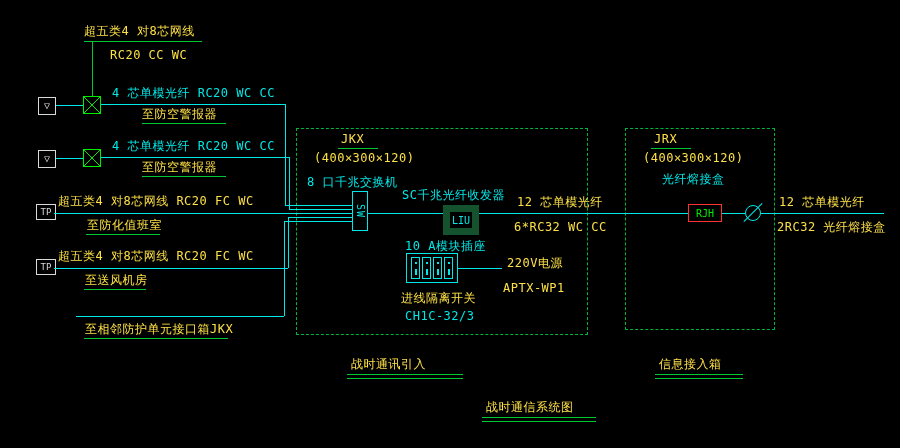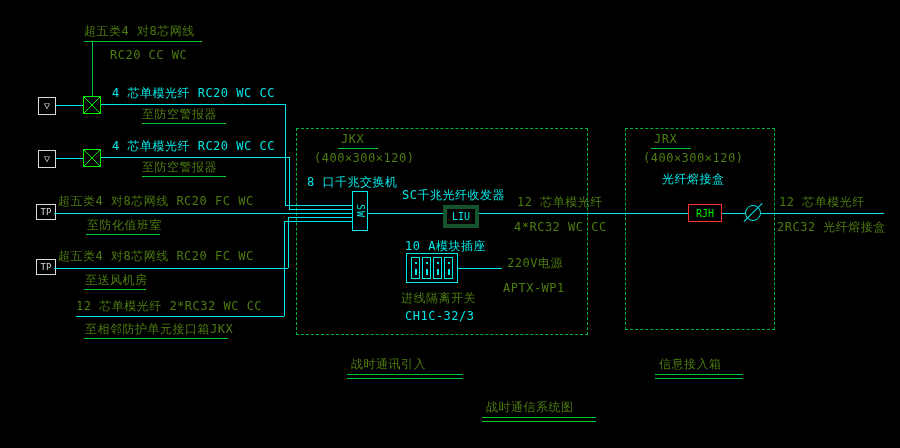--- a/index.html
+++ b/index.html
@@ -1,35 +1,35 @@
 <!DOCTYPE html>
 <html><head>
 <meta charset="utf-8">
 <style>
   *{margin:0;padding:0;box-sizing:border-box}
   html,body{background:#000;}
   #stage{position:relative;width:900px;height:448px;background:#000;overflow:hidden;
          font-family:"DejaVu Sans Mono","Liberation Mono",monospace;font-size:12px;}
   .t{position:absolute;white-space:nowrap;line-height:14px;letter-spacing:0.5px}
-  .tg{color:#4d7c0f}
+  .tg{color:#fde047}
   .tc{color:#00e8e8}
   .hl{position:absolute;height:1px}
   .vl{position:absolute;width:1px}
   .lg{background:#00c832}
   .lc{background:#00e8e8}
   .dash{position:absolute;border:1px dashed #00b43c;background:transparent}
   .sym{position:absolute;width:18px;height:18px;border:1px solid #d9d9d9;color:#d9d9d9;
        display:flex;align-items:center;justify-content:center;font-size:10px;line-height:10px}
   .abs{position:absolute}
   .tpbox{position:absolute;width:20px;height:16px;border:1px solid #d9d9d9;color:#d9d9d9;
          font-size:9px;display:flex;align-items:center;justify-content:center;background:#000}
   .swbox{position:absolute;width:16px;height:40px;border:1px solid #00e8e8;color:#00e8e8;
          display:flex;align-items:center;justify-content:center;background:#000}
   .vtext{writing-mode:vertical-rl;font-size:10px;letter-spacing:1px}
-  .liubox{position:absolute;width:36px;height:23px;border:4px solid #14532d;color:#00e8e8;
+  .liubox{position:absolute;width:36px;height:30px;border:7px solid #14532d;color:#00e8e8;
           font-size:10px;display:flex;align-items:center;justify-content:center;background:#000}
   .rjhbox{position:absolute;width:34px;height:18px;border:1px solid #ff3232;color:#00ee00;
           font-size:10px;display:flex;align-items:center;justify-content:center;background:#000}
   .sockbox{position:absolute;width:52px;height:30px;border:1px solid #00e8e8;background:#000;
            display:flex;align-items:center;justify-content:center;gap:2px;padding:2px}
   .mod{width:9px;height:22px;border:1px solid #00e8e8;position:relative}
   .mod i{position:absolute;left:3px;top:4px;width:2px;height:2px;background:#00e8e8}
   .mod::after{content:"";position:absolute;left:3px;bottom:3px;width:2px;height:6px;background:#00e8e8}
   .outlet{position:absolute;width:16px;height:16px;border:1px solid #00e8e8;border-radius:50%;background:#000}
   .slash{position:absolute;width:26px;height:1px;background:#00e8e8;transform:rotate(-45deg)}
@@ -86,21 +86,20 @@
   <div class="t tg" style="left:58px;top:249px">超五类4 对8芯网线 RC20 FC WC</div>
   <div class="tpbox" style="left:36px;top:259px">
     <span>TP</span>
   </div>
   <div class="hl lc" style="left:54px;top:268px;width:234px"></div>
   <div class="vl lc" style="left:288px;top:217px;height:51px"></div>
   <div class="hl lc" style="left:288px;top:217px;width:64px"></div>
   <div class="t tg" style="left:85px;top:273px">至送风机房</div>
   <div class="hl lg" style="left:84px;top:289px;width:62px"></div>
 
-  <div class="t tg" style="left:76px;top:299px">12 芯单模光纤 2*RC32 WC CC</div>
   <div class="hl lc" style="left:76px;top:316px;width:208px"></div>
   <div class="vl lc" style="left:284px;top:221px;height:95px"></div>
   <div class="hl lc" style="left:284px;top:221px;width:68px"></div>
   <div class="t tg" style="left:85px;top:322px">至相邻防护单元接口箱JKX</div>
   <div class="hl lg" style="left:84px;top:338px;width:144px"></div>
 
   <div class="t tg" style="left:341px;top:132px">JKX</div>
   <div class="hl lg" style="left:338px;top:148px;width:40px"></div>
   <div class="t tg" style="left:314px;top:151px">(400×300×120)</div>
 
@@ -132,21 +131,21 @@
       </div>
   </div>
   <div class="hl lc" style="left:458px;top:268px;width:44px"></div>
   <div class="t tg" style="left:507px;top:256px">220V电源</div>
   <div class="t tg" style="left:503px;top:281px">APTX-WP1</div>
 
   <div class="t tg" style="left:401px;top:291px">进线隔离开关</div>
   <div class="t tc" style="left:405px;top:309px">CH1C-32/3</div>
 
   <div class="t tg" style="left:517px;top:195px">12 芯单模光纤</div>
-  <div class="t tg" style="left:514px;top:220px">4*RC32 WC CC</div>
+  <div class="t tg" style="left:514px;top:220px">6*RC32 WC CC</div>
 
   <div class="t tg" style="left:654px;top:132px">JRX</div>
   <div class="hl lg" style="left:651px;top:148px;width:40px"></div>
   <div class="t tg" style="left:643px;top:151px">(400×300×120)</div>
 
   <div class="t tc" style="left:662px;top:172px">光纤熔接盒</div>
   <div class="rjhbox" style="left:688px;top:204px">
     <span>RJH</span>
   </div>
   <div class="hl lc" style="left:722px;top:213px;width:23px"></div>

